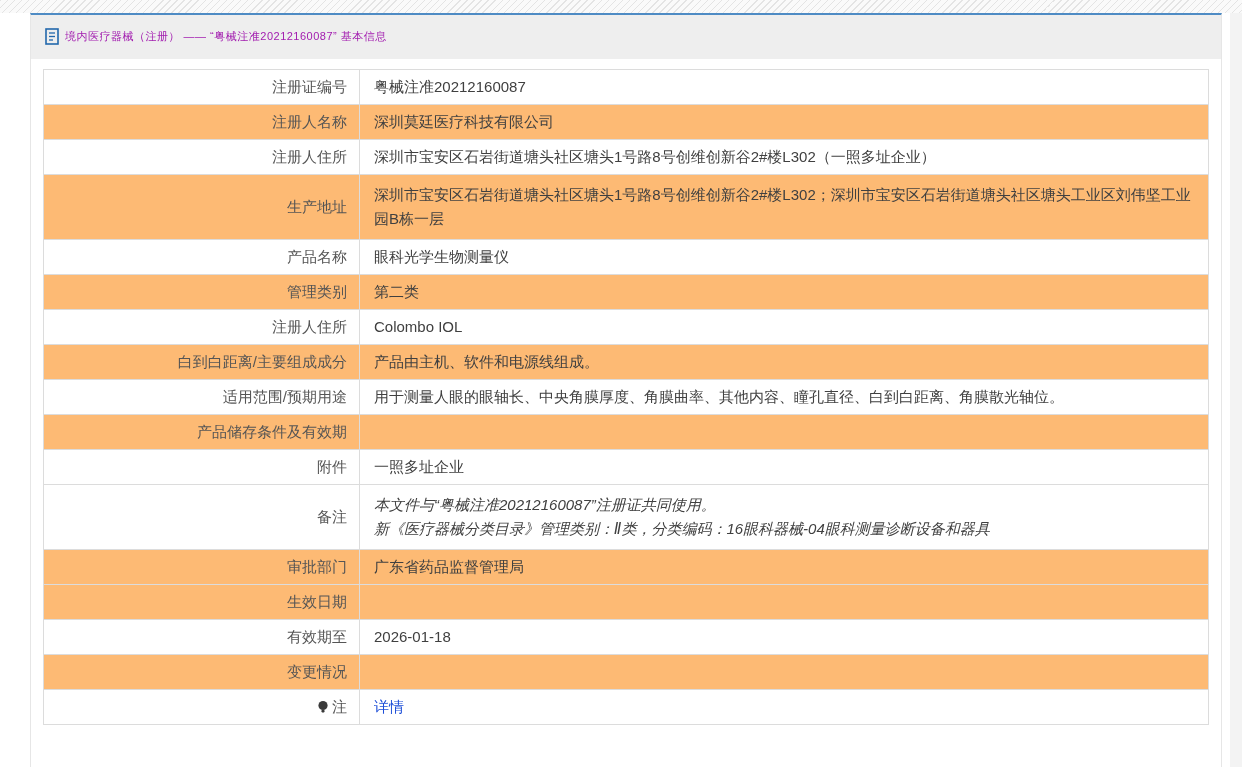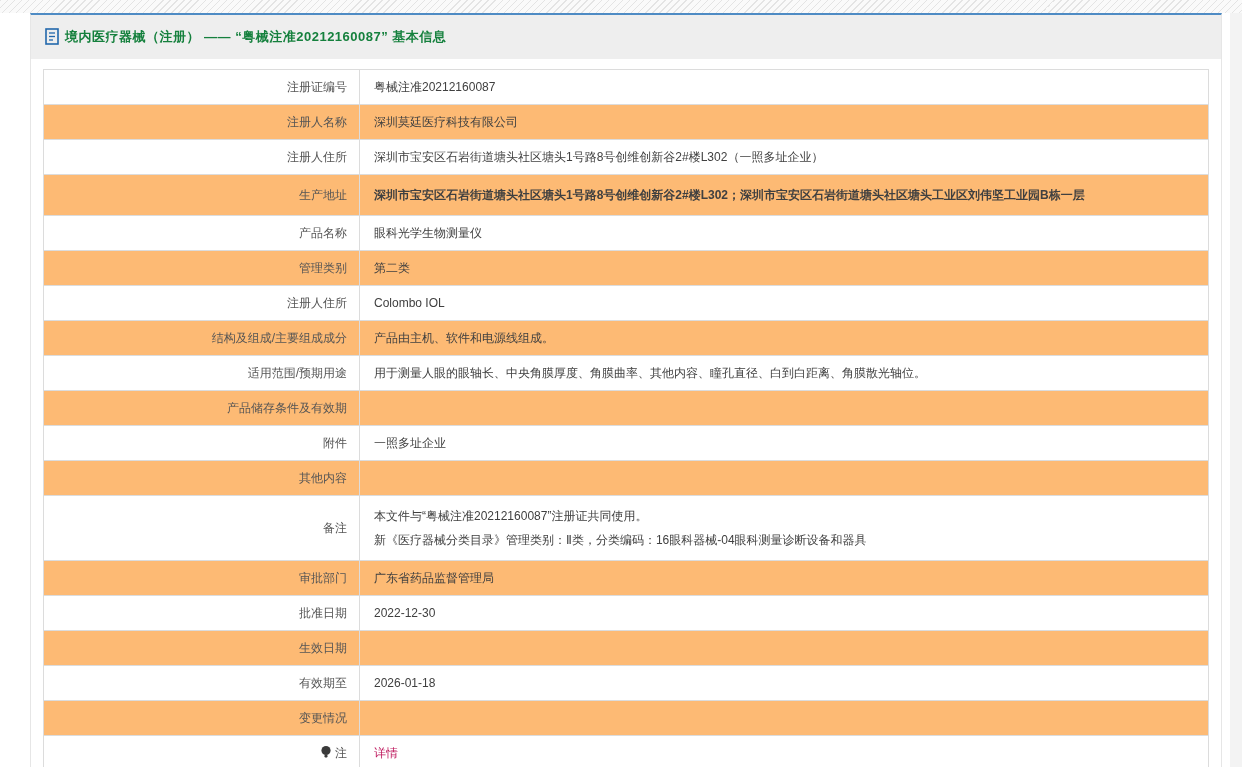--- a/index.html
+++ b/index.html
@@ -12,32 +12,32 @@
   .scroll-band { position:absolute; right:0; top:13px; width:12px; height:754px;
     background:#f3f3f3; }
 
   .panel { position:absolute; left:30px; top:13px; width:1192px;
     border-top:2px solid #4e8bc4; border-left:1px solid #e6e6e6; border-right:1px solid #e6e6e6;
     background:#ffffff; min-height:754px; }
 
   .panel-header { background:#eeeeee; padding:11px 14px 12px 14px; height:44px;
     display:flex; align-items:center; }
   .doc-ic { display:inline-flex; margin-right:6px; flex:0 0 auto; }
-  .title { color:#15803d; font-size:13px; font-weight:bold; letter-spacing:0.5px; }
+  .title { color:#a21caf; font-size:11px; font-weight:normal; letter-spacing:0.5px; }
 
   table.info { width:1166px; margin:10px auto 0 auto; border-collapse:collapse; }
-  table.info td { border:1px solid #dcdcdc; font-size:12px; vertical-align:middle; }
+  table.info td { border:1px solid #dcdcdc; font-size:15px; vertical-align:middle; }
   td.lbl { width:316px; text-align:right; padding:8px 12px; color:#555555;
     line-height:18px; white-space:nowrap; }
   td.val { padding:8px 14px; color:#404040; line-height:18px; }
   tr.alt { background:#fdba74; }
-  tr.tall td.val { line-height:24px;font-weight:bold; }
-  td.val .line { line-height:24px; }
+  tr.tall td.val { line-height:24px; }
+  td.val .line { line-height:24px;font-style:italic; }
 
-  .link { color:#be185d; text-decoration:none; cursor:pointer; }
+  .link { color:#1d4ed8; text-decoration:none; cursor:pointer; }
   .note-ic { display:inline-flex; vertical-align:-2px; margin-right:3px; }
 </style>
 </head>
 <body>
 
 <div class="hatch-top"></div>
 <div class="scroll-band"></div>
 
 <div class="panel">
 
@@ -77,53 +77,45 @@
       </tr>
       <tr class="alt">
         <td class="lbl">管理类别</td>
         <td class="val">第二类</td>
       </tr>
       <tr>
         <td class="lbl">注册人住所</td>
         <td class="val">Colombo IOL</td>
       </tr>
       <tr class="alt">
-        <td class="lbl">结构及组成/主要组成成分</td>
+        <td class="lbl">白到白距离/主要组成成分</td>
         <td class="val">产品由主机、软件和电源线组成。</td>
       </tr>
       <tr>
         <td class="lbl">适用范围/预期用途</td>
         <td class="val">用于测量人眼的眼轴长、中央角膜厚度、角膜曲率、其他内容、瞳孔直径、白到白距离、角膜散光轴位。</td>
       </tr>
       <tr class="alt">
         <td class="lbl">产品储存条件及有效期</td>
         <td class="val"></td>
       </tr>
       <tr>
         <td class="lbl">附件</td>
         <td class="val">一照多址企业</td>
       </tr>
-      <tr class="alt">
-        <td class="lbl">其他内容</td>
-        <td class="val"></td>
-      </tr>
       <tr>
         <td class="lbl">备注</td>
         <td class="val">
           <div class="line">本文件与“粤械注准20212160087”注册证共同使用。</div>
           <div class="line">新《医疗器械分类目录》管理类别：Ⅱ类，分类编码：16眼科器械-04眼科测量诊断设备和器具</div>
         </td>
       </tr>
       <tr class="alt">
         <td class="lbl">审批部门</td>
         <td class="val">广东省药品监督管理局</td>
-      </tr>
-      <tr>
-        <td class="lbl">批准日期</td>
-        <td class="val">2022-12-30</td>
       </tr>
       <tr class="alt">
         <td class="lbl">生效日期</td>
         <td class="val"></td>
       </tr>
       <tr>
         <td class="lbl">有效期至</td>
         <td class="val">2026-01-18</td>
       </tr>
       <tr class="alt">

